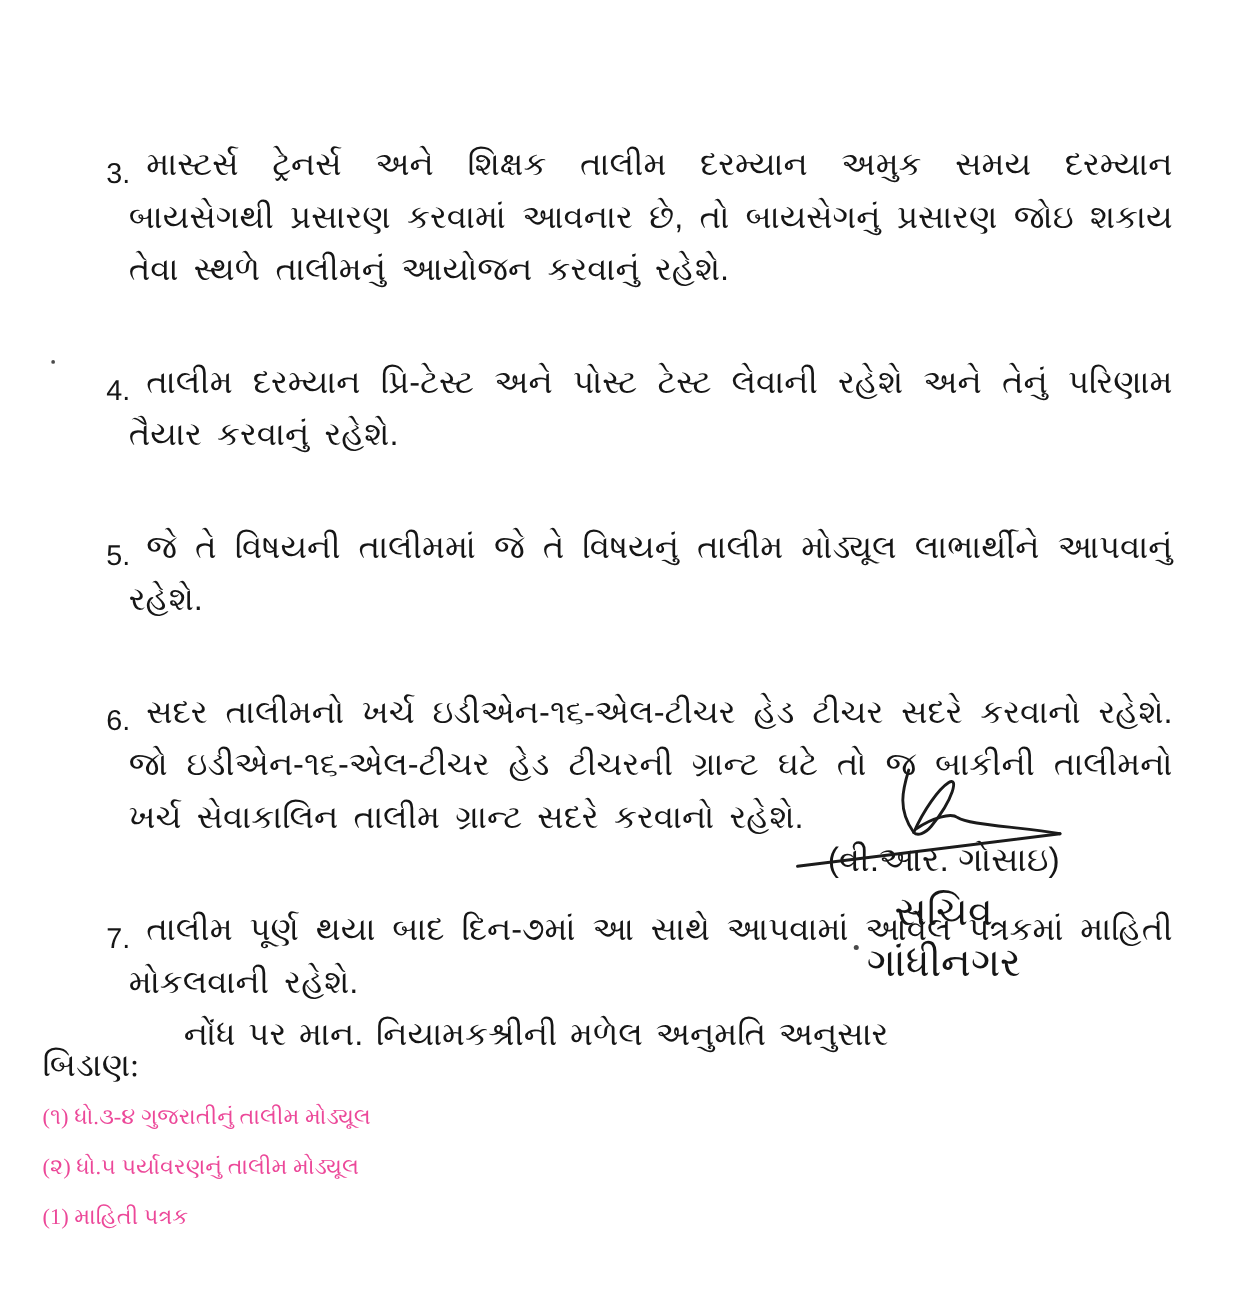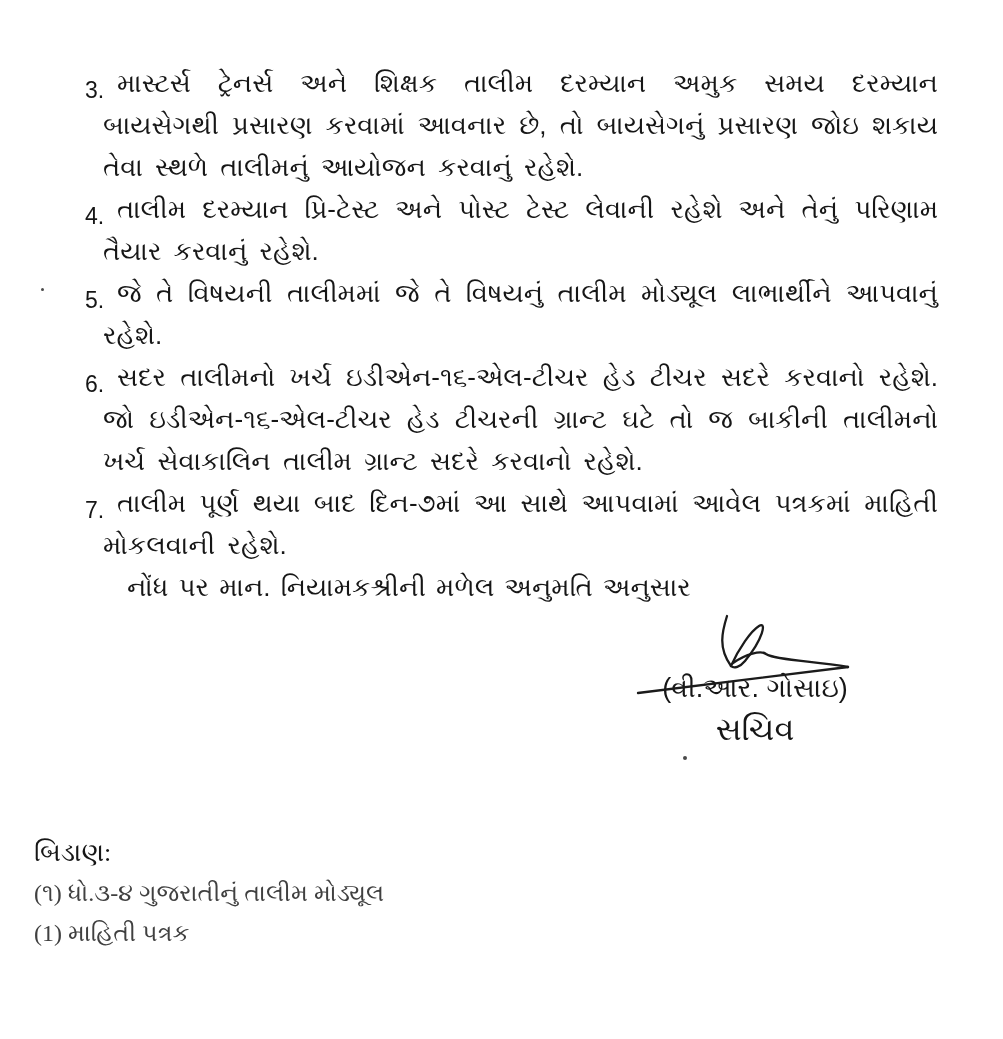--- a/index.html
+++ b/index.html
@@ -34,25 +34,26 @@
     line-height: 42px;
     color: #161616;
   }
   .item-text {
     font-size: 26px;
     line-height: 42px;
     text-align: justify;
     text-indent: 14px;
     word-spacing: 5px;
     color: #161616;
+    margin-top: 48px;
   }
   .note {
     font-size: 26px;
     line-height: 42px;
-    margin-left: 24px;
+    margin-left: 44px;
     word-spacing: 3px;
     color: #161616;
   }
   
   .sig-svg {
     position: absolute;
     left: 612px;
     top: 598px;
     z-index: 3;
     pointer-events: none;
@@ -80,24 +81,24 @@
     left: 34px;
     top: 833px;
     font-family: Liberation Serif, serif;
   }
   .enc-heading {
     font-size: 26px;
     line-height: 40px;
     color: #161616;
   }
   .enc-item {
-    font-size: 24px;
+    font-size: 18px;
     line-height: 40px;
     white-space: nowrap;
-    color: #404040;
+    color: #ec4899;
   }
   
   .dot {
     position: absolute;
     background: #4a4a4a;
     border-radius: 50%;
   }
   .dot-a { left: 41px; top: 288px; width: 3px; height: 3px; }
   .dot-b { left: 683px; top: 756px; width: 4px; height: 4px; }
 </style>
@@ -139,24 +140,26 @@
   <svg class="sig-svg" width="250" height="105" viewBox="0 0 250 105" fill="none" xmlns="http://www.w3.org/2000/svg">
     <path d="M115 18 C110 34 106 50 119 68" stroke="#1b1b1b" stroke-width="2.3" stroke-linecap="round" fill="none"></path>
     <path d="M119 68 C127 50 139 33 147 28 C155 23 151 41 133 63 C128 69 122 71 119 68" stroke="#1b1b1b" stroke-width="2.3" stroke-linecap="round" fill="none"></path>
     <path d="M121 65 C134 56 149 52 154 56 C163 62 200 63 236 69" stroke="#1b1b1b" stroke-width="2.3" stroke-linecap="round" fill="none"></path>
     <path d="M236 69 L26 95" stroke="#1b1b1b" stroke-width="2.3" stroke-linecap="round" fill="none"></path>
   </svg>
 
   <div class="sig-block">
     <div class="sig-line sig-name">(વી.આર. ગોસાઇ)</div>
     <div class="sig-line">સચિવ</div>
+    <div class="sig-line">ગાંધીનગર</div>
   </div>
 
   <div class="enclosures">
     <div class="enc-heading">બિડાણ:</div>
     <div class="enc-item">(૧) ધો.૩-૪ ગુજરાતીનું તાલીમ મોડ્યૂલ</div>
+    <div class="enc-item">(૨) ધો.૫ પર્યાવરણનું તાલીમ મોડ્યૂલ</div>
     <div class="enc-item">(1) માહિતી પત્રક</div>
   </div>
 
   <div class="dot dot-a"></div>
   <div class="dot dot-b"></div>
 
 </div>
 
 </body></html>

